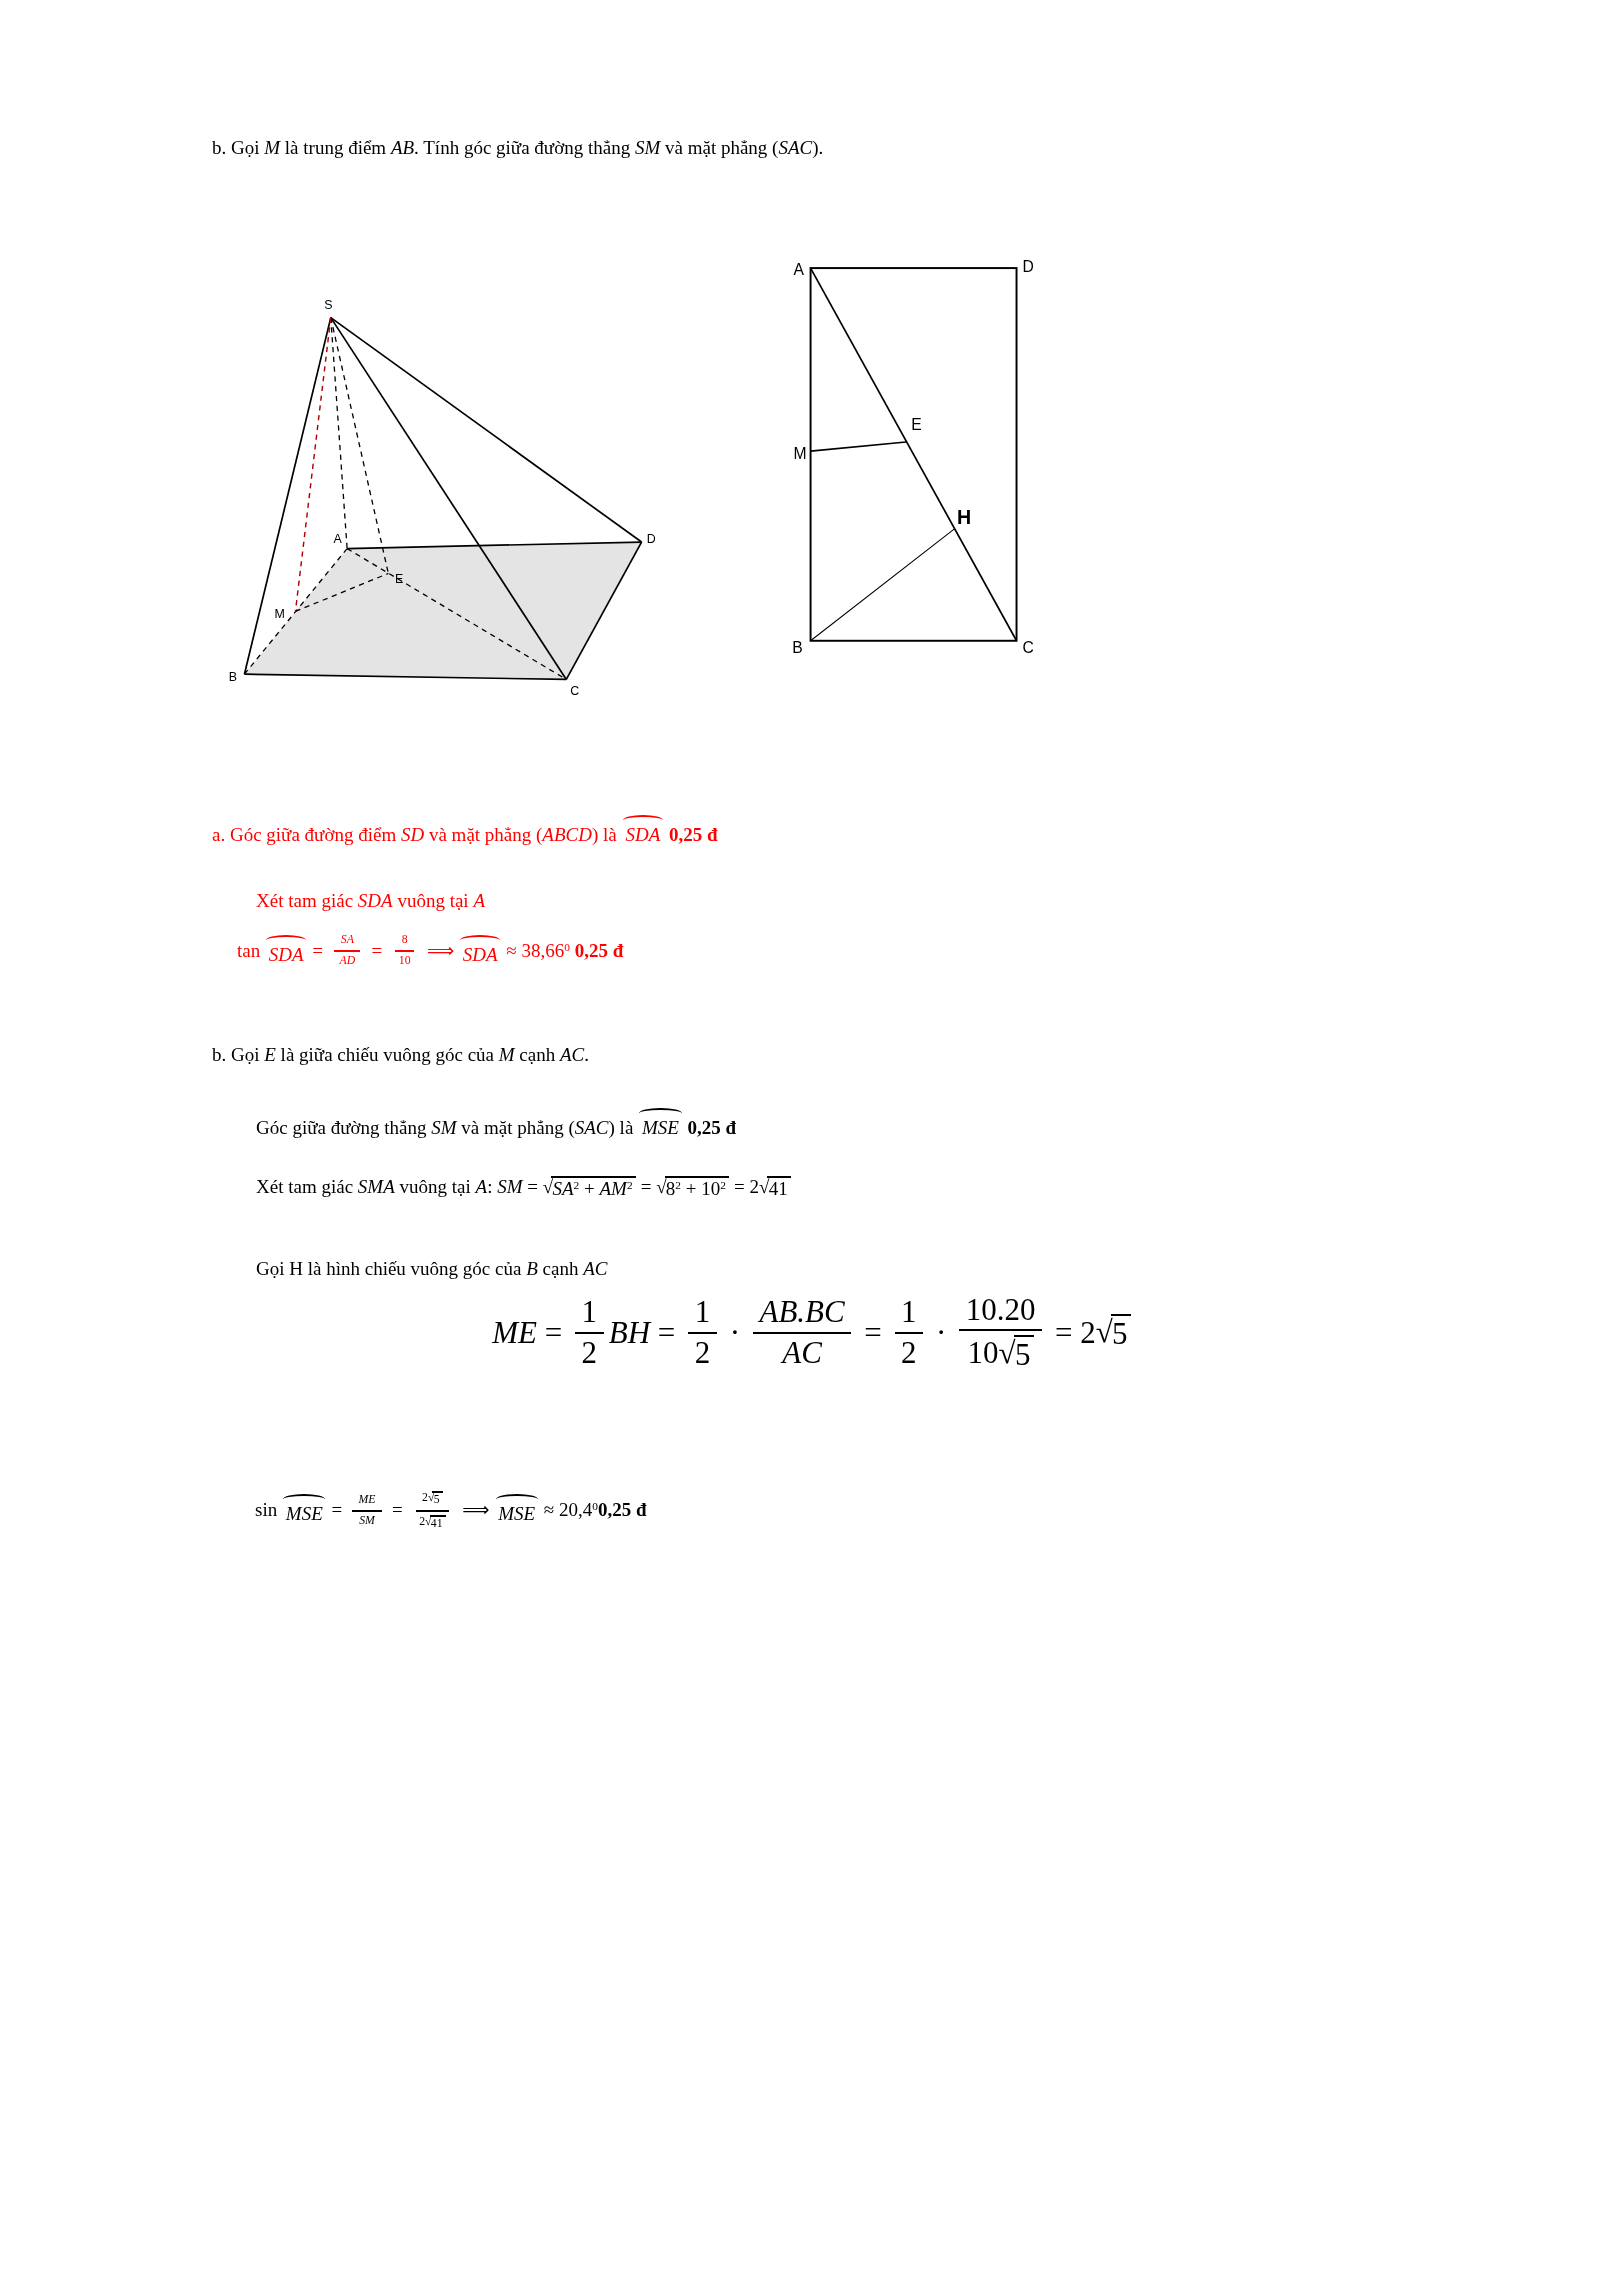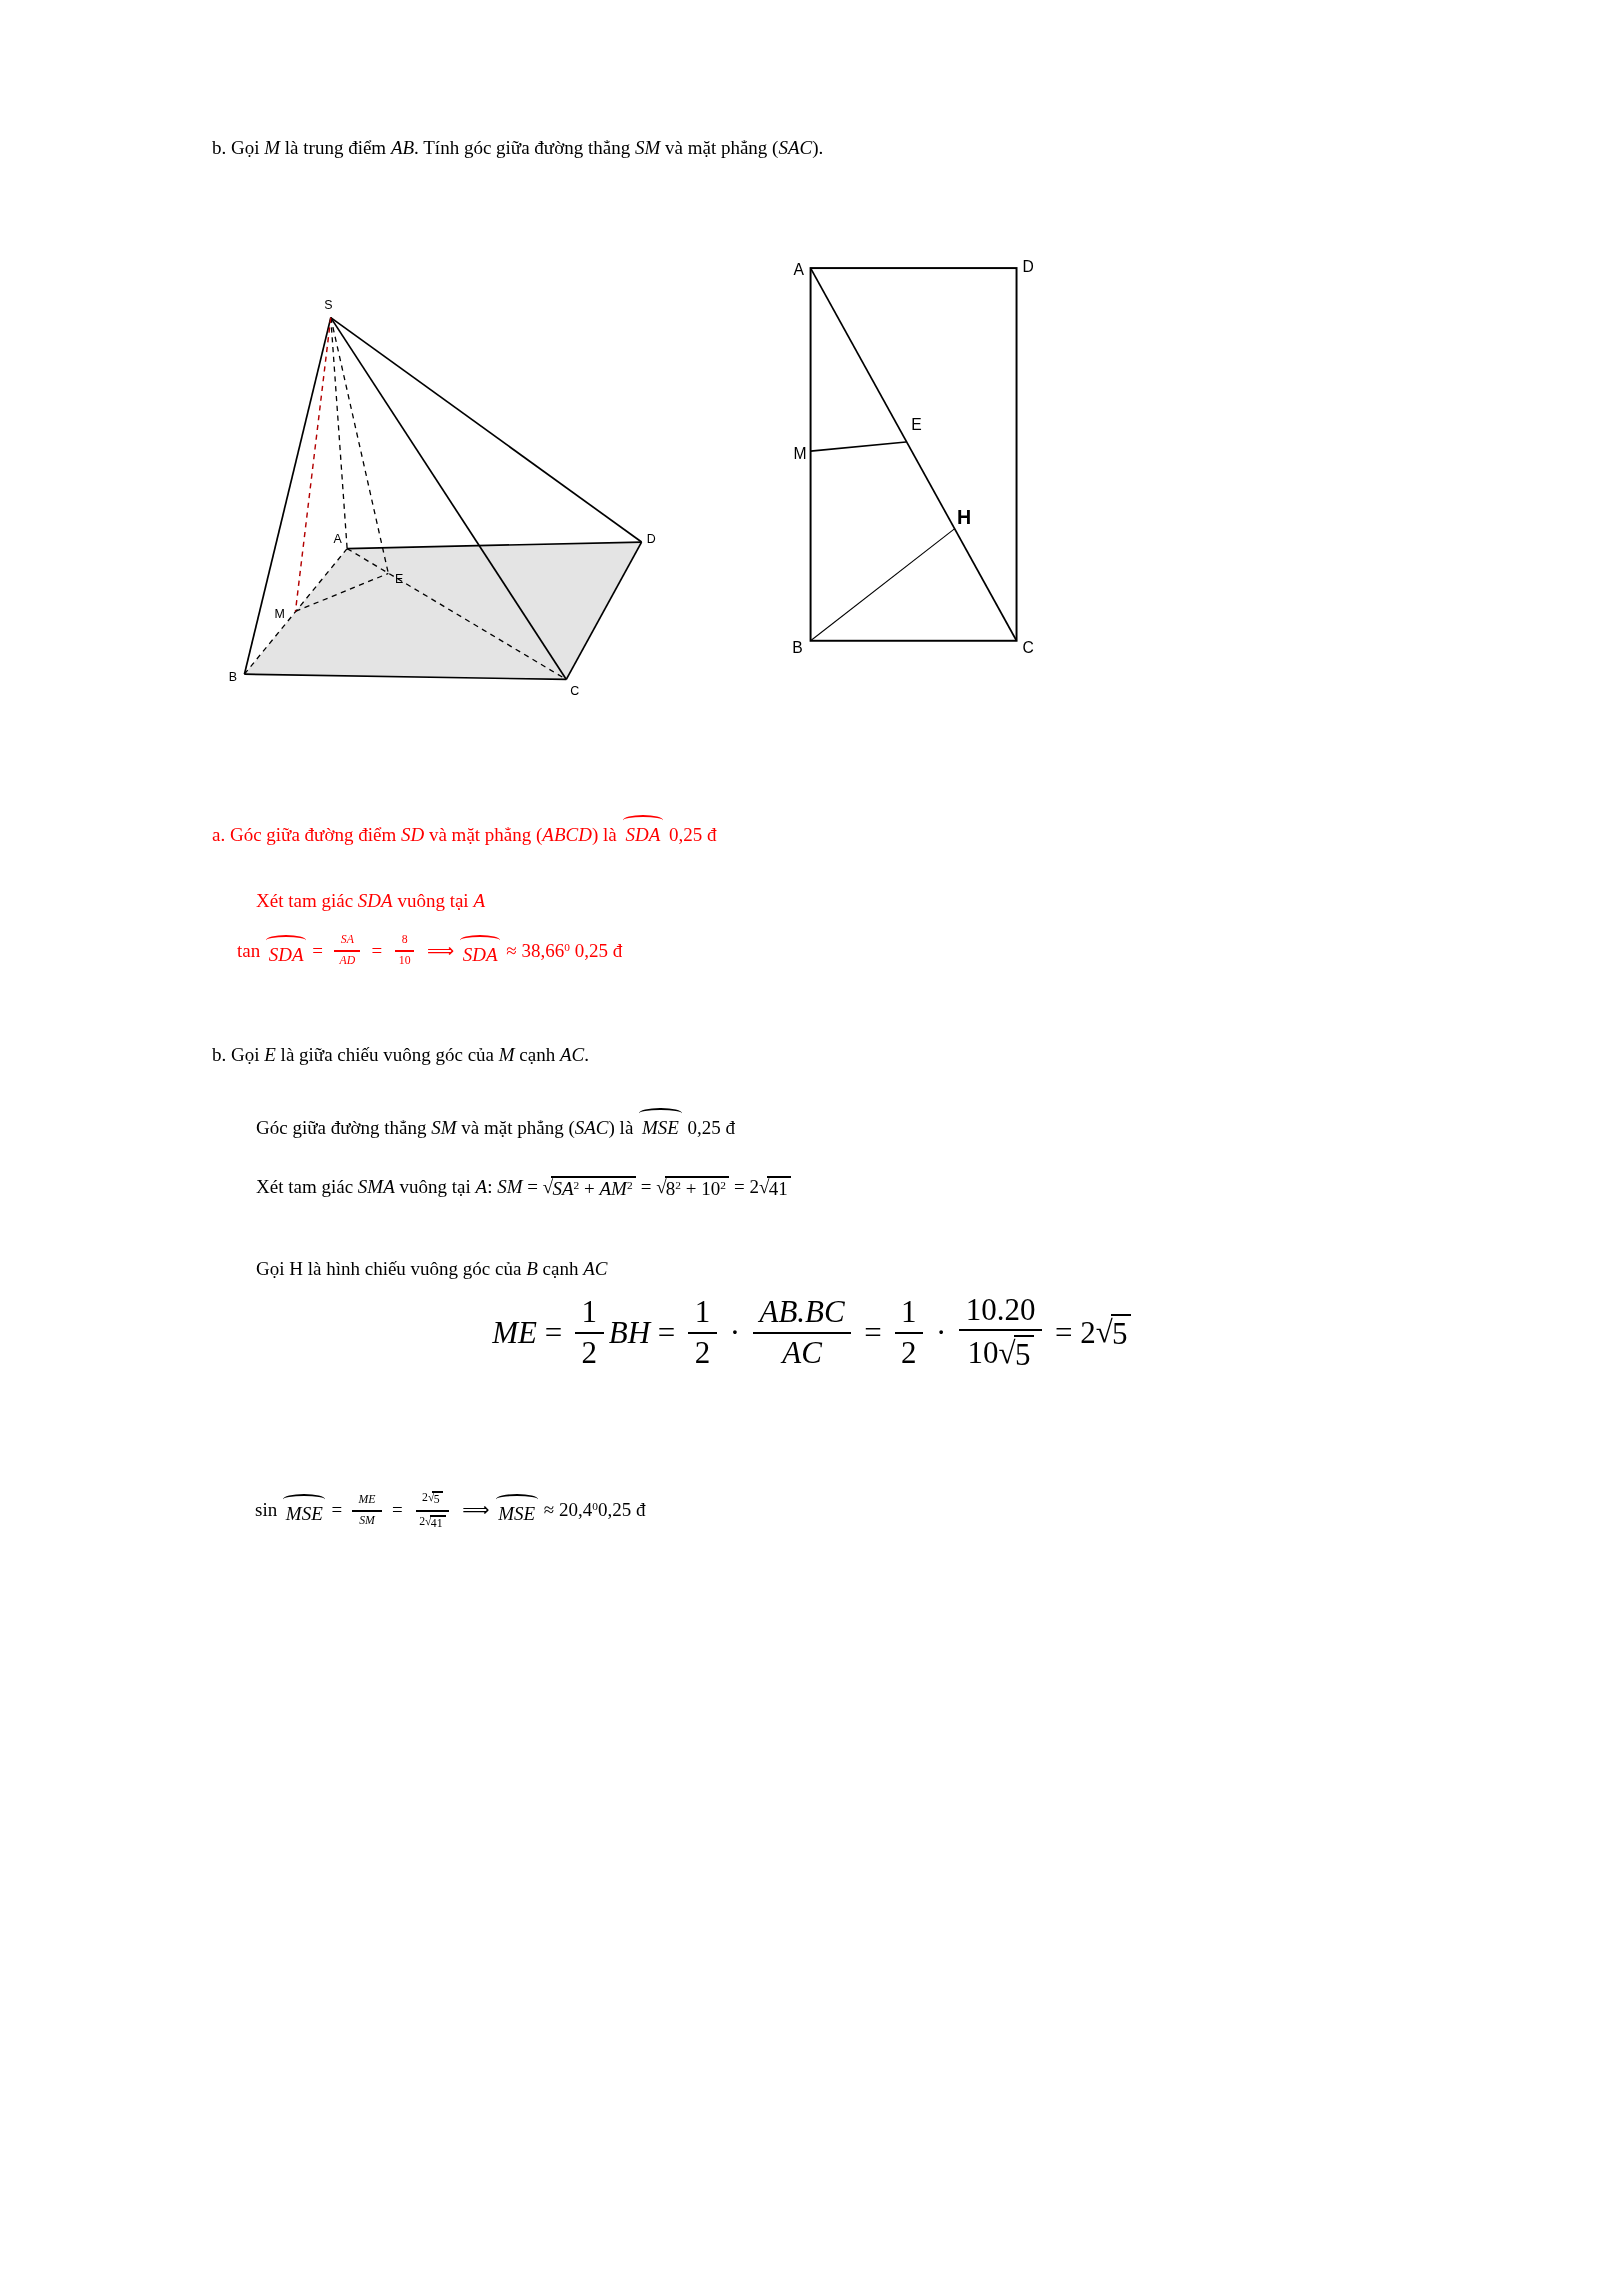--- a/index.html
+++ b/index.html
@@ -3,21 +3,21 @@
 <meta charset="utf-8">
 <style>
   html,body{margin:0;padding:0;background:#ffffff;}
   .page{position:relative;width:1623px;height:2295px;background:#ffffff;
         font-family:"Liberation Serif",serif;color:#000;overflow:hidden;}
   .ln{position:absolute;font-size:19px;line-height:1.3;white-space:pre;}
   .ln span{white-space:pre;}
   .fx{display:flex;align-items:center;}
   .red{color:#ff0000;}
   .it{font-style:italic;}
-  .b{font-weight:normal;text-align:center;}
+  .b{font-weight:bold;text-align:center;}
   sup{font-size:0.6em;vertical-align:0.55em;line-height:0;}
   .frac{display:inline-flex;flex-direction:column;align-items:center;
         vertical-align:middle;margin:0 5.2px;text-align:center;}
   .frac .num{display:block;padding:1.3px 6.5px 3.3px;border-bottom:2px solid currentColor;line-height:1.05;}
   .frac .den{display:block;padding:3.3px 6.5px 1.3px;line-height:1.05;}
   .fs{font-size:0.62em;}
   .sqrt{display:inline-flex;align-items:flex-start;vertical-align:baseline;}
   .sqrt .rsym{line-height:1.15;}
   .sqrt .rad{border-top:2px solid currentColor;padding:0 3.3px 0 1.3px;line-height:1.15;margin-left:-2px;}
   .hat{position:relative;display:inline-block;padding:7.9px 3.9px 0;font-style:italic;}

